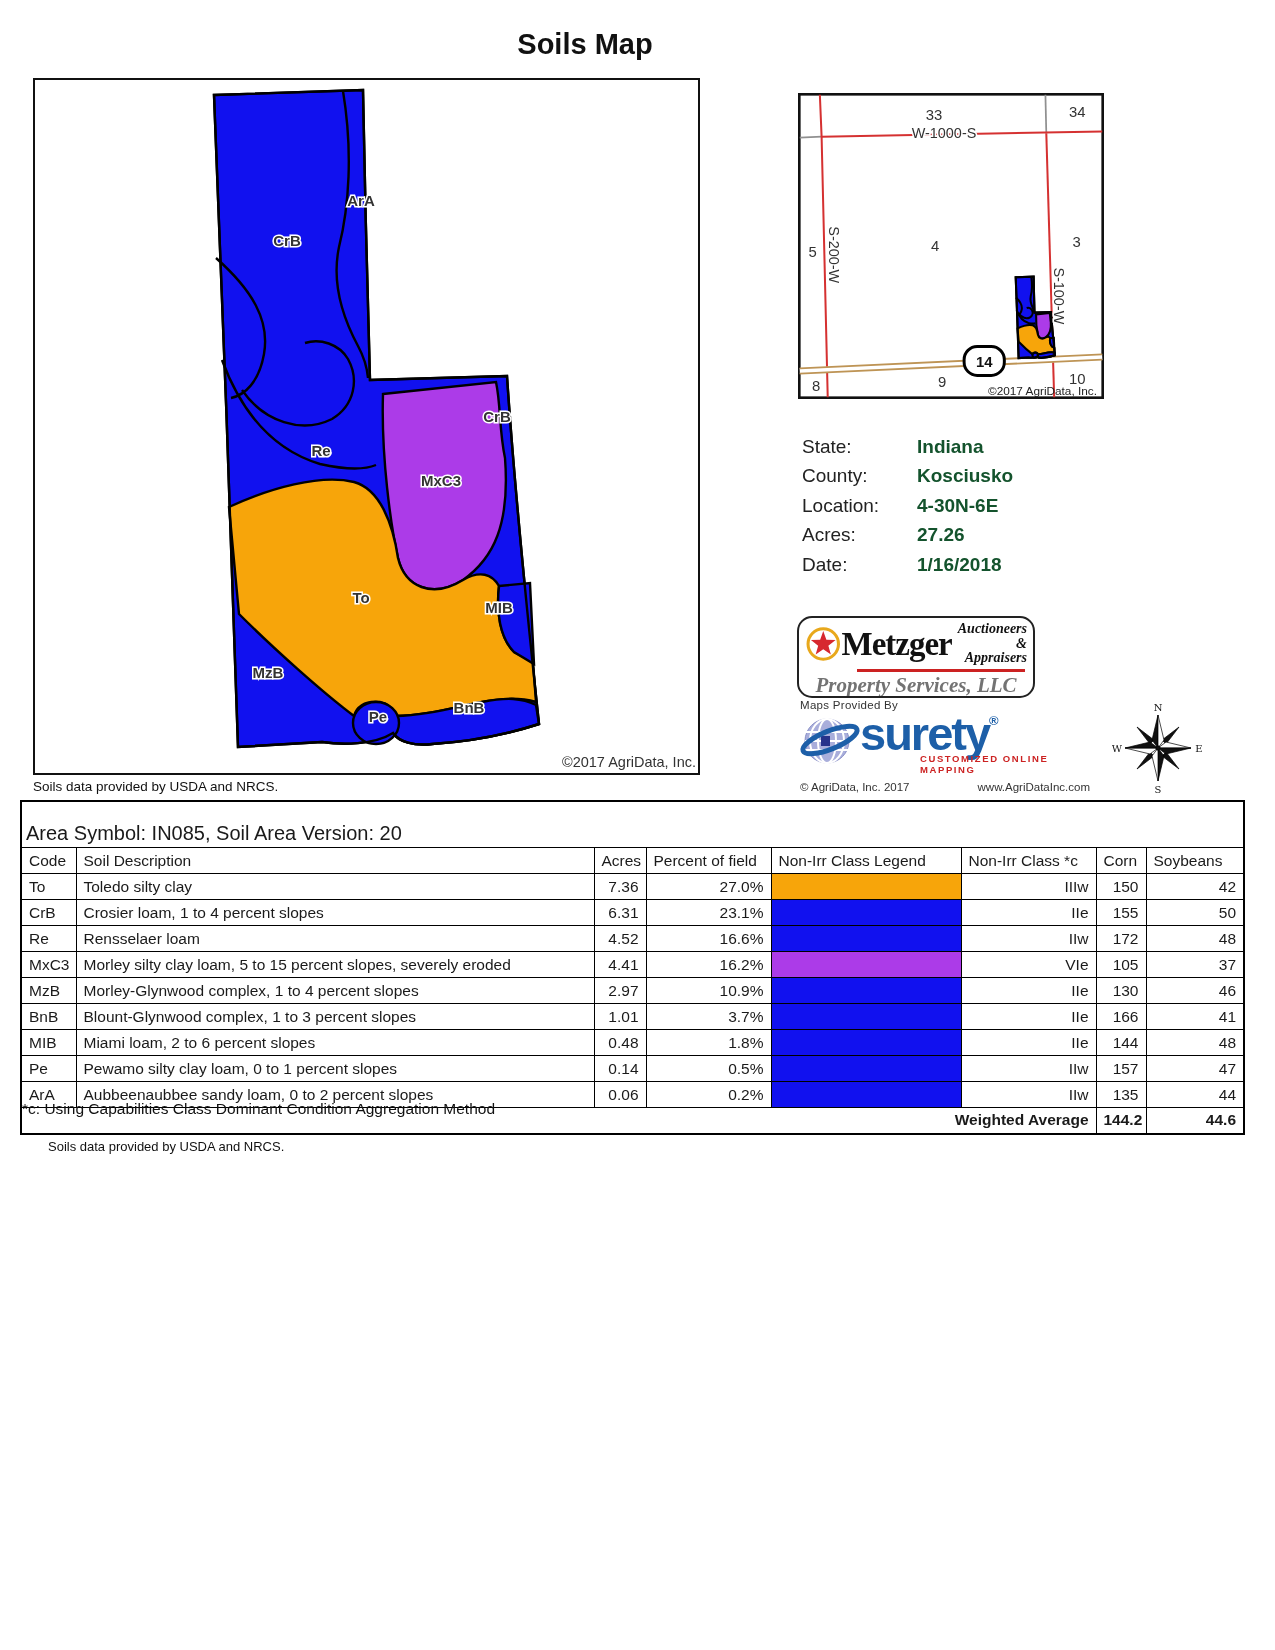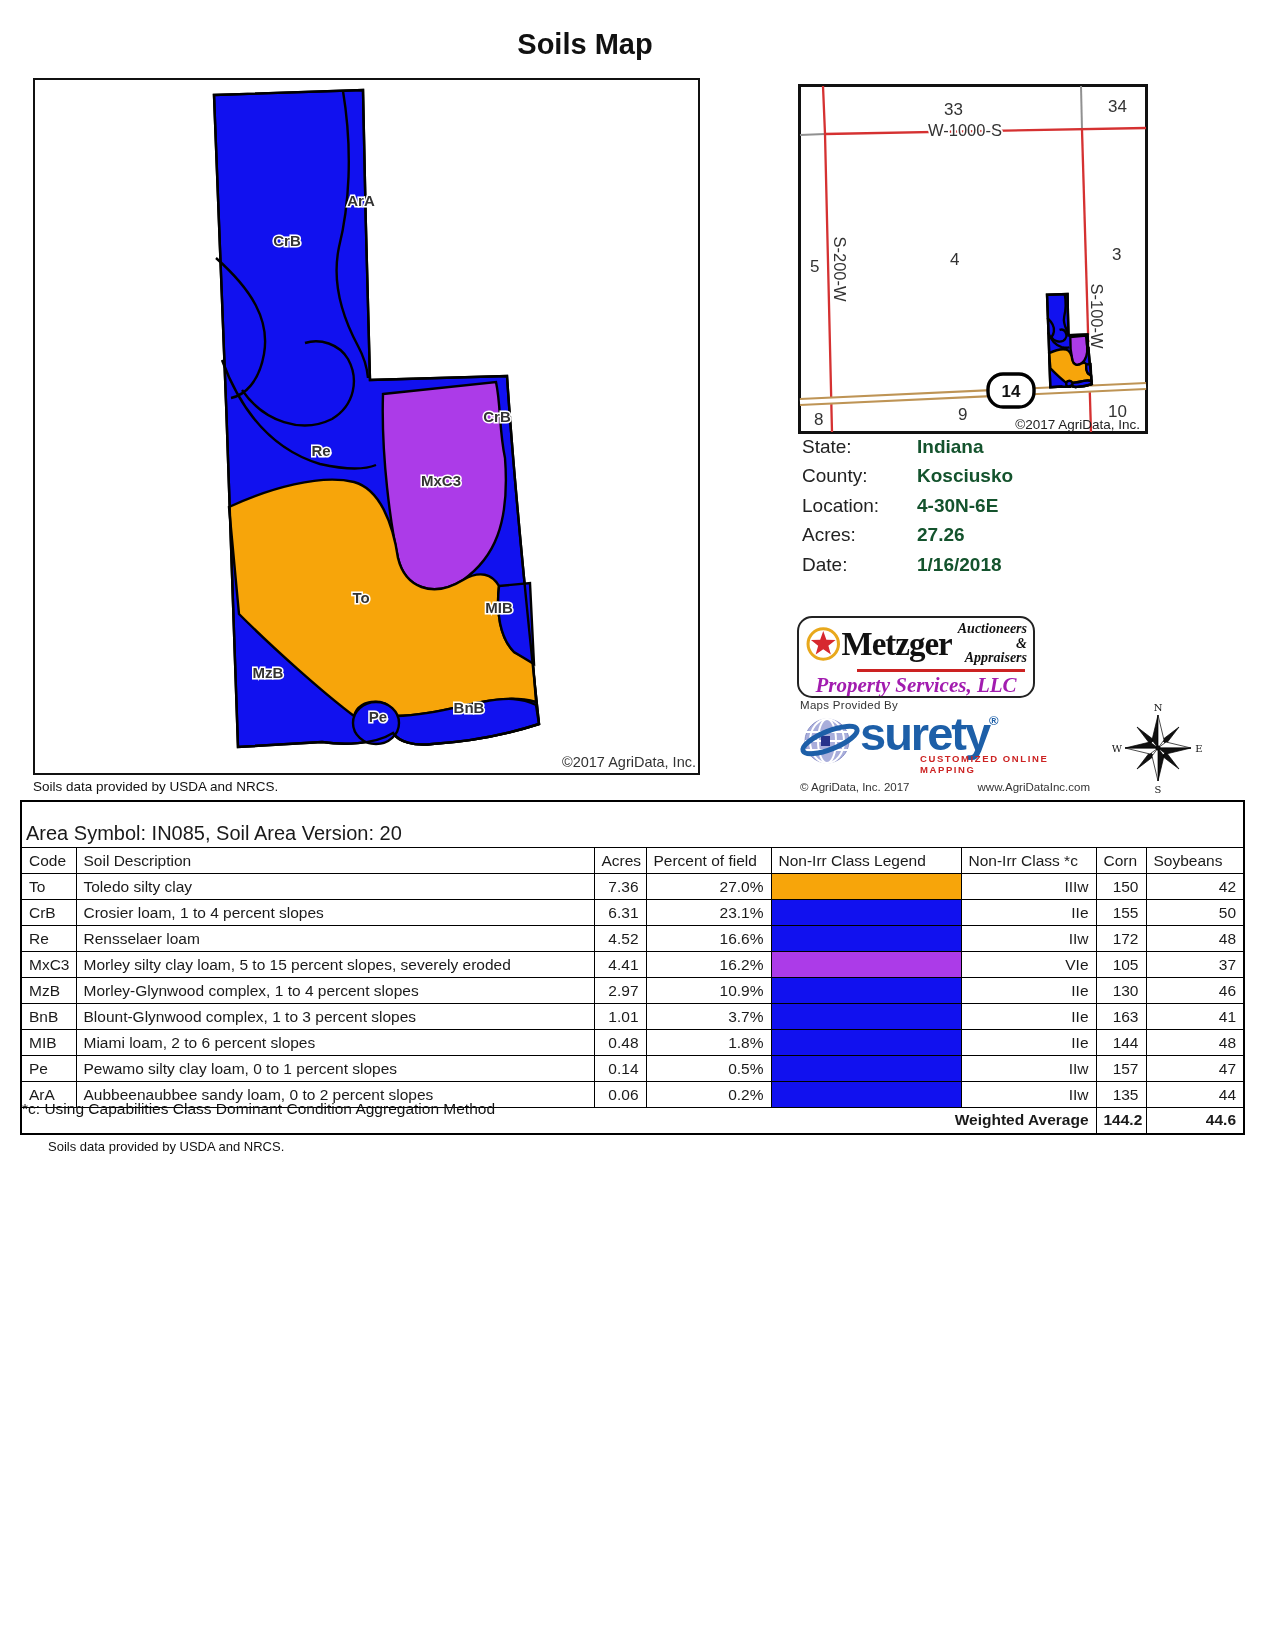--- a/index.html
+++ b/index.html
@@ -7,40 +7,40 @@
   .abs{position:absolute;}
   
   #title{left:0;top:28px;width:1170px;text-align:center;font-size:29px;font-weight:bold;color:#111;}
   
   #soilsMapBox{left:33px;top:78px;width:667px;height:697px;border:2px solid #111;box-sizing:border-box;background:#fff;}
   #soilsMapBox svg{display:block;width:100%;height:100%;}
   .field-label{font-family:"Liberation Sans",sans-serif;font-size:15px;font-weight:bold;fill:#333;
     stroke:#fff;stroke-width:3px;paint-order:stroke;text-anchor:middle;}
   .map-copy{font-family:"Liberation Sans",sans-serif;font-size:14.5px;fill:#333;text-anchor:end;}
   
-  #locatorBox{left:798px;top:84px;width:350px;height:350px;}
+  #locatorBox{left:798px;top:71px;width:306px;height:350px;}
   #locatorBox svg{display:block;width:100%;height:100%;}
   .loc-num{font-size:17px;fill:#333;}
   .loc-road{font-size:16.5px;fill:#333;stroke:#fff;stroke-width:3.5px;paint-order:stroke;text-anchor:middle;}
   .loc-copy{font-size:13.5px;fill:#222;text-anchor:end;}
   .badge-num{font-size:17px;font-weight:bold;fill:#111;text-anchor:middle;}
   
   #infoBlock{left:802px;top:432px;width:346px;}
   .info-row{display:flex;height:29.5px;align-items:center;font-size:19px;}
   .info-label{width:115px;color:#222;}
   .info-value{font-weight:bold;color:#14532d;}
   
   #metzger{left:797px;top:616px;width:238px;height:82px;border:2px solid #222;border-radius:15px;box-sizing:border-box;
     font-family:"Liberation Serif",serif;background:#fff;overflow:hidden;}
   .mz-top{display:flex;align-items:center;height:48px;padding:2px 6px 0 6px;}
   .mz-name{font-size:33px;font-weight:bold;color:#111;letter-spacing:-1px;line-height:1;}
   .mz-tags{margin-left:6px;text-align:right;flex:1;line-height:1.05;}
   .mz-tag{font-size:14px;font-style:italic;font-weight:bold;color:#111;}
   .mz-rule{height:3px;margin:1px 8px 1px 58px;}
-  .mz-sub{text-align:center;font-size:21px;font-weight:bold;font-style:italic;color:#a21caf;margin-top:1px;}
+  .mz-sub{text-align:center;font-size:21px;font-weight:bold;font-style:italic;color:#737373;margin-top:1px;}
   
   #surety{left:800px;top:699px;width:292px;}
   .s-provided{font-size:11.5px;color:#333;letter-spacing:.3px;margin-bottom:2px;}
   .s-row{display:flex;align-items:flex-start;}
   .s-word{font-size:47px;font-weight:bold;letter-spacing:-2px;line-height:.9;margin-left:2px;}
   .s-reg{font-size:13px;font-weight:bold;vertical-align:top;}
   .s-tag{font-size:9.5px;font-weight:bold;letter-spacing:1.6px;margin:-2px 0 0 62px;}
   .s-bottom{display:flex;justify-content:space-between;font-size:11.5px;color:#333;margin-top:6px;width:290px;}
   
   #compass{left:1112px;top:702px;width:92px;height:92px;}
@@ -321,21 +321,21 @@
     <td class="num">130</td>
     <td class="num">46</td>
   </tr>
   <tr>
     <td>BnB</td>
     <td>Blount-Glynwood complex, 1 to 3 percent slopes</td>
     <td class="num">1.01</td>
     <td class="num">3.7%</td>
     <td class="legend-cell" style="background: rgb(17, 17, 239);"></td>
     <td class="num">IIe</td>
-    <td class="num">163</td>
+    <td class="num">166</td>
     <td class="num">41</td>
   </tr>
   <tr>
     <td>MIB</td>
     <td>Miami loam, 2 to 6 percent slopes</td>
     <td class="num">0.48</td>
     <td class="num">1.8%</td>
     <td class="legend-cell" style="background: rgb(17, 17, 239);"></td>
     <td class="num">IIe</td>
     <td class="num">144</td>

